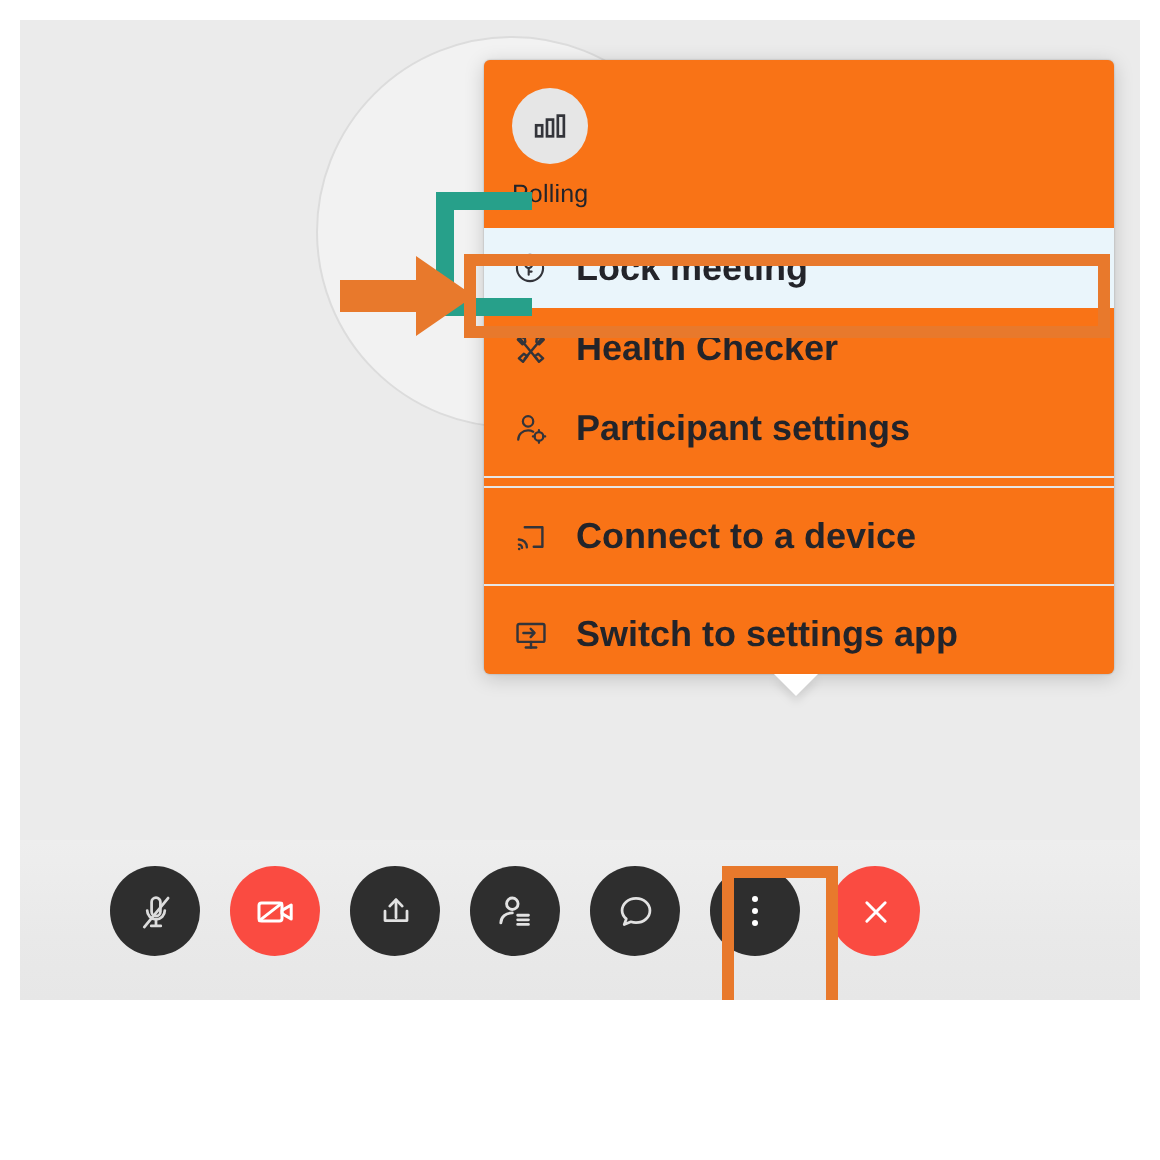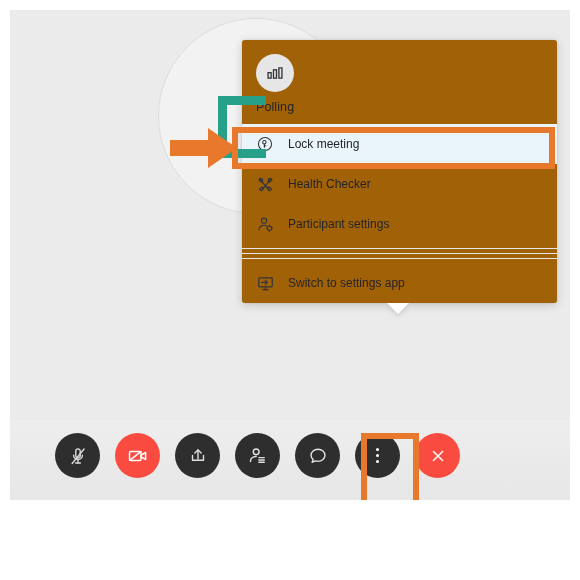--- a/index.html
+++ b/index.html
@@ -82,23 +82,23 @@
     width: 3px;
     height: 3px;
     border-radius: 50%;
     background: #ffffff;
   }
 
   
   #menu {
     position: absolute;
     left: 232px;
-    top: 30px;
+    top: 20px;
     width: 315px;
-    background: #a16207;
+    background: #f97316;
     border-radius: 3px;
     box-shadow: 0 2px 10px rgba(0,0,0,0.18), 0 0 1px rgba(0,0,0,0.25);
     z-index: 5;
   }
   #menu-caret {
     position: absolute;
     left: 145px;
     bottom: -11px;
     width: 0;
     height: 0;
@@ -139,24 +139,25 @@
   }
   .mi .ico {
     width: 26px;
     flex: 0 0 26px;
     display: flex;
     align-items: center;
     justify-content: flex-start;
     color: #33343a;
   }
   .mi .lbl {
-    font-size: 12px;
+    font-size: 18px;
     color: #23242a;
     margin-left: 6px;
     white-space: nowrap;
+    font-weight: bold;
   }
   .mi.highlight { background: #eaf5fb; }
   .sep {
     height: 1px;
     background: #e6e6e6;
     margin: 4px 0;
   }
 
   
   
@@ -331,20 +332,31 @@
       </span>
       <span class="lbl">Participant settings</span>
     </div>
 
     <div class="sep"></div>
 
 
 
     <div class="sep"></div>
 
+    <div class="mi">
+      <span class="ico">
+        <svg width="19" height="19" viewBox="0 0 22 22" fill="none" stroke="#33343a" stroke-width="1.4" stroke-linecap="round" stroke-linejoin="round">
+          <path d="M7.4 5.4h10.2v11.2h-5"></path>
+          <path d="M4 12.4c2.6 0 4.6 2 4.6 4.6"></path>
+          <path d="M4 15.4c1 0 1.8.8 1.8 1.8"></path>
+          <path d="M4.1 17.9h.1"></path>
+        </svg>
+      </span>
+      <span class="lbl">Connect to a device</span>
+    </div>
 
     <div class="sep"></div>
 
     <div class="mi">
       <span class="ico">
         <svg width="19" height="19" viewBox="0 0 22 22" fill="none" stroke="#33343a" stroke-width="1.4" stroke-linecap="round" stroke-linejoin="round">
           <rect x="3.2" y="4.6" width="15.6" height="10.4" rx="1"></rect>
           <path d="M8 18.2h6"></path>
           <path d="M11 15v3.2"></path>
           <path d="M6.6 9.8h6.2"></path>

